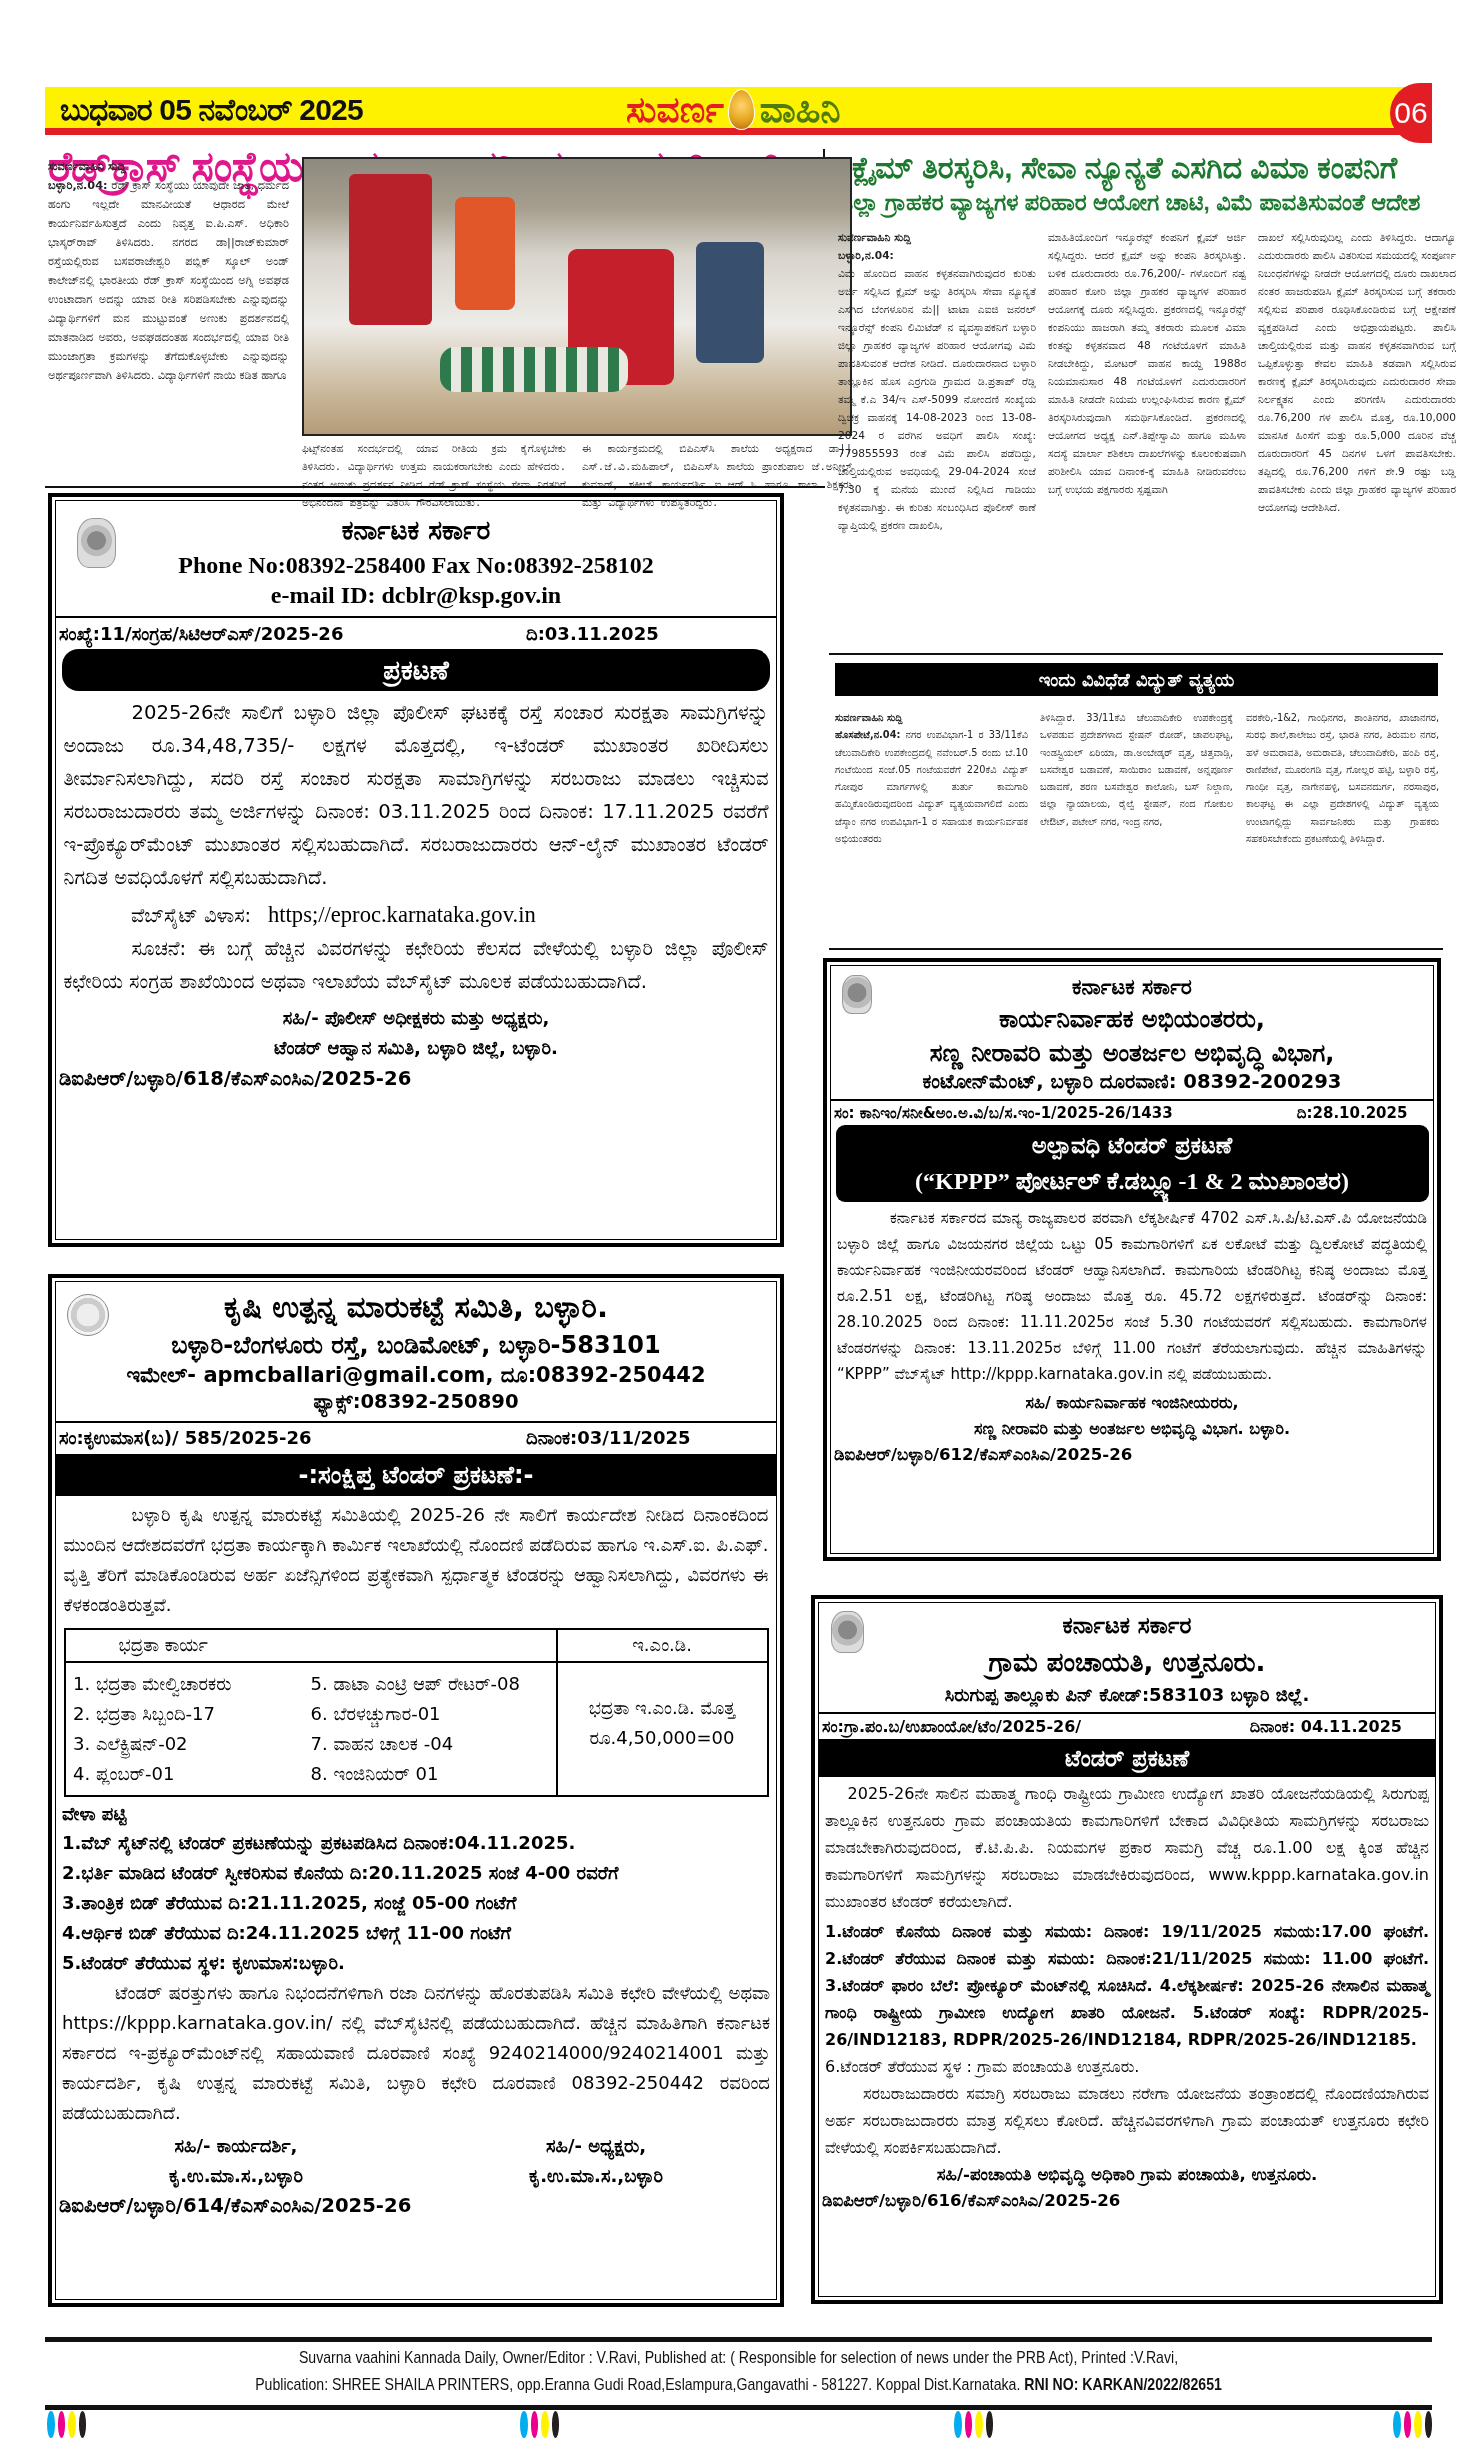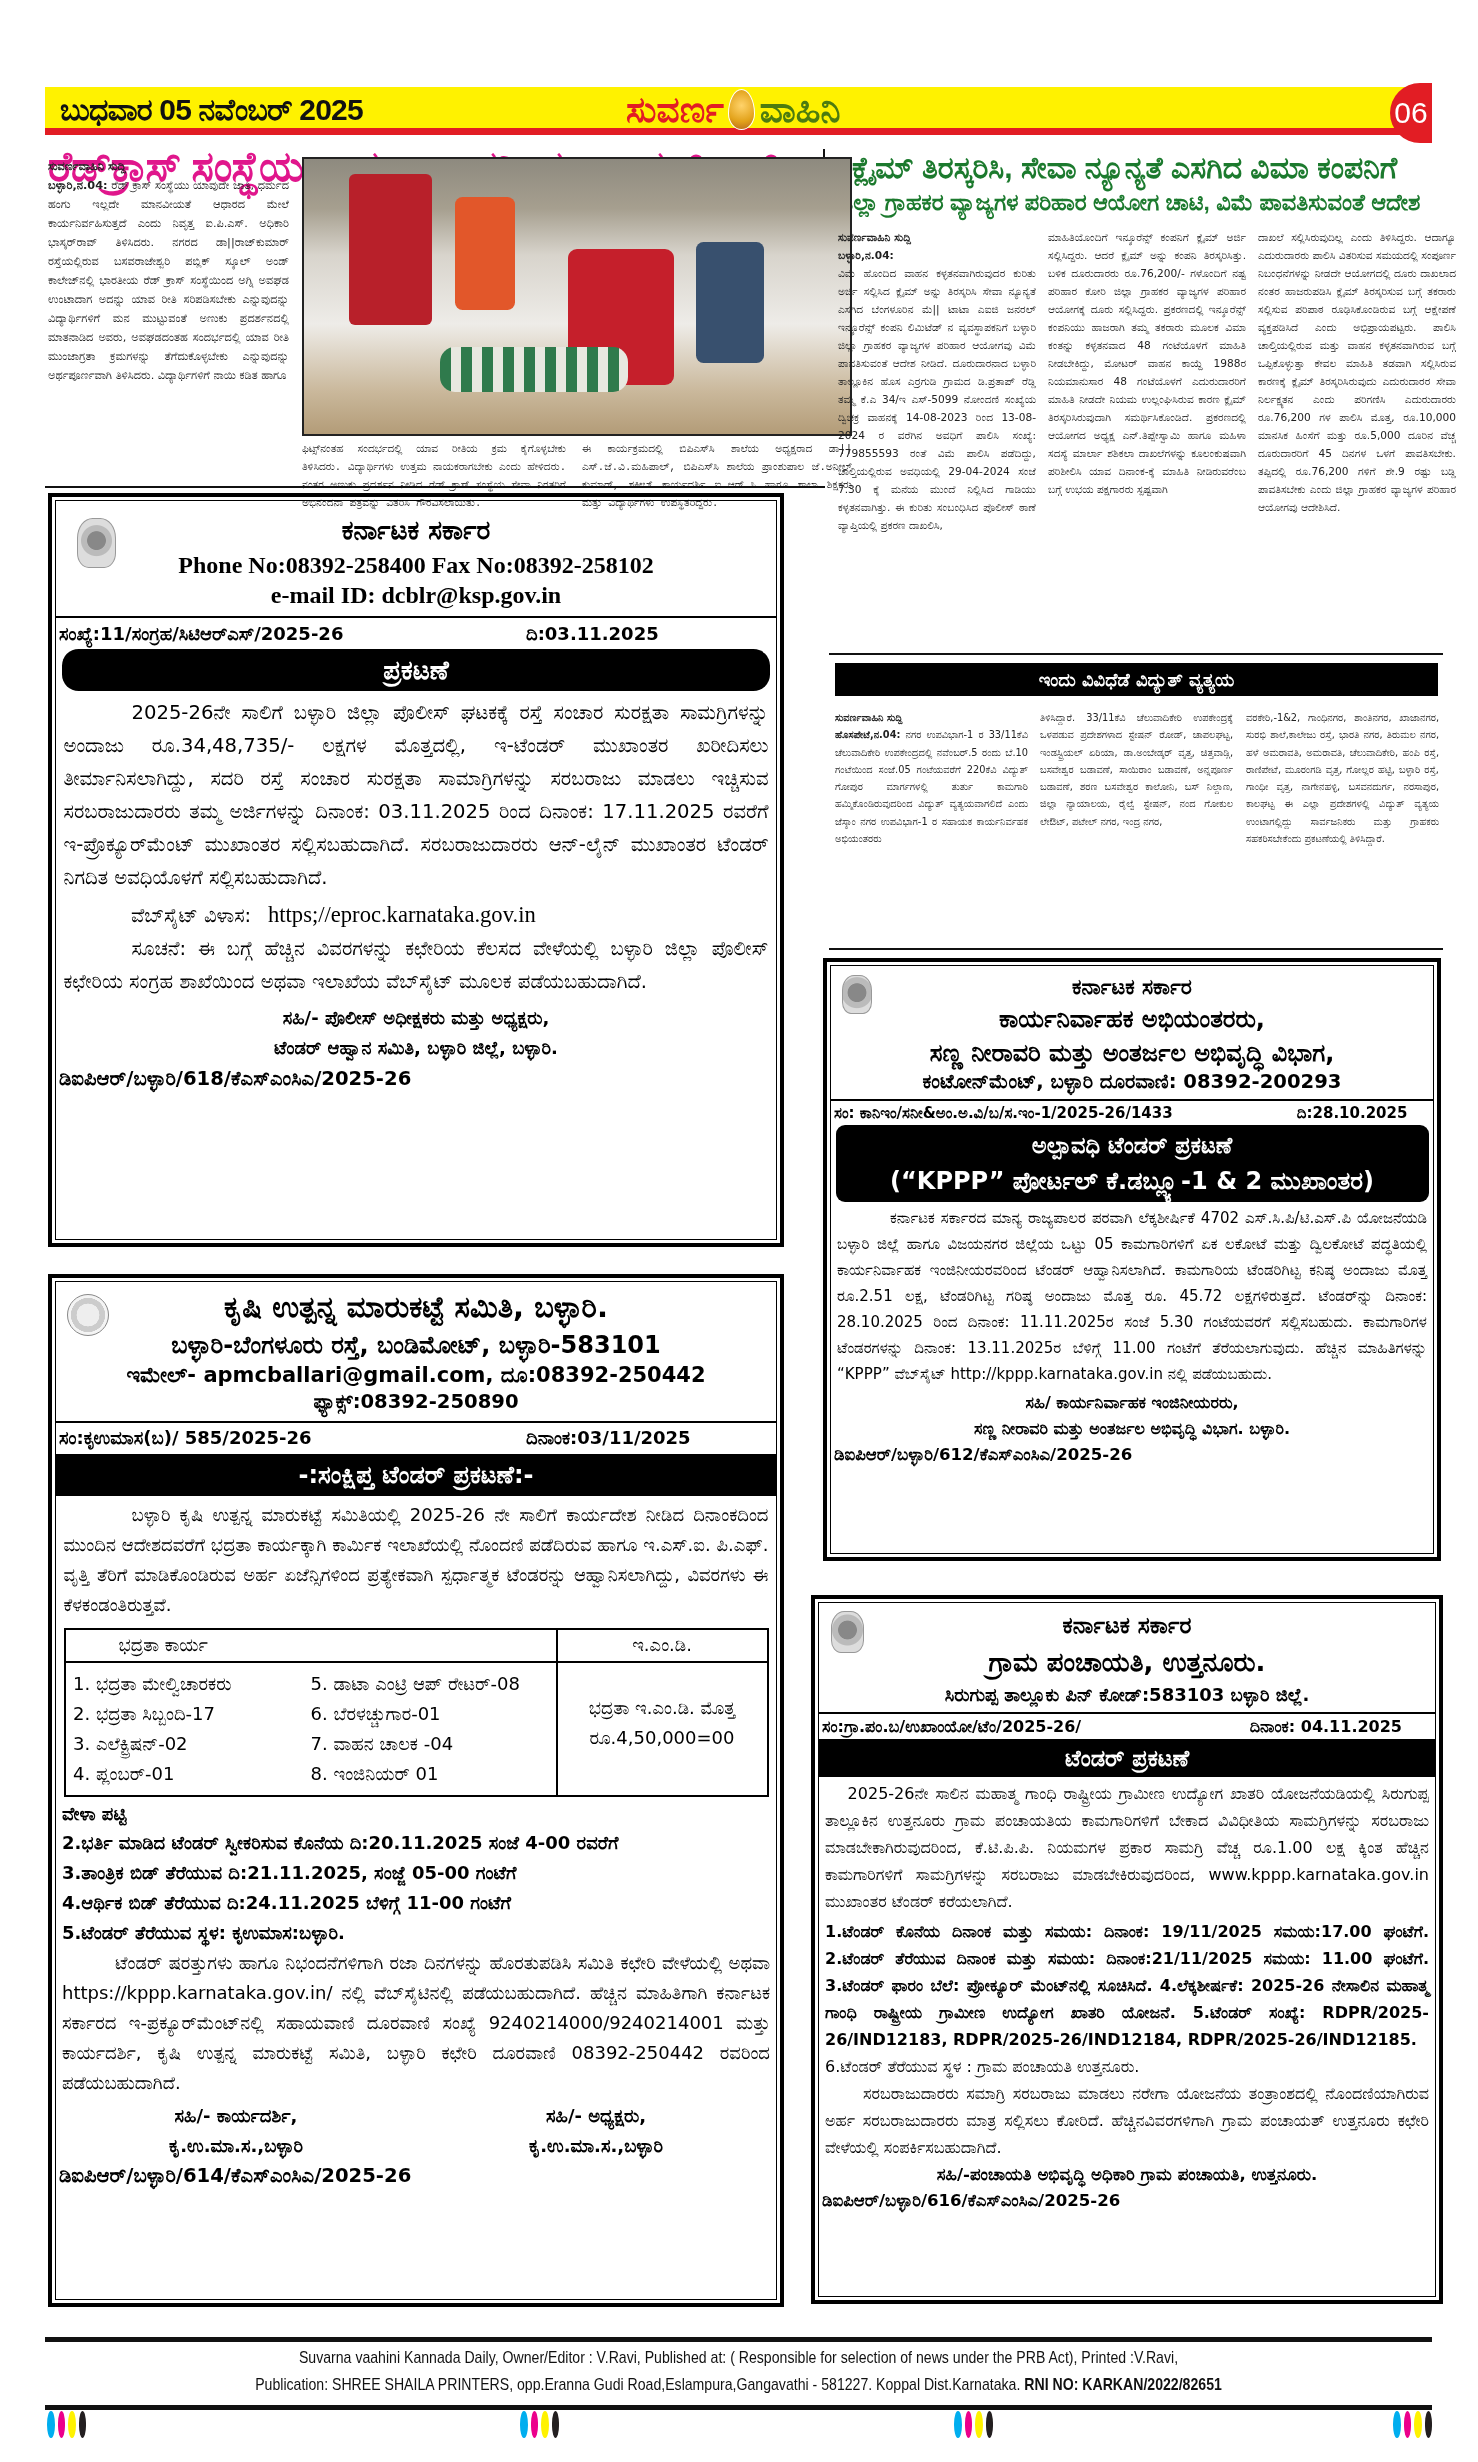--- a/index.html
+++ b/index.html
@@ -157,20 +157,21 @@
           <td style="text-align:center;padding:30px 6px;line-height:30px;">
             <div>ಭದ್ರತಾ ಇ.ಎಂ.ಡಿ. ಮೊತ್ತ</div>
             <div>ರೂ.4,50,000=00</div>
           </td>
         </tr>
       </tbody>
         </table>
     </div>
     <div class="ref" style="padding:3px 6px;">ವೇಳಾ ಪಟ್ಟಿ</div>
     <div style="padding:0 6px;font-family:'DejaVu Sans',sans-serif;font-size:18px;line-height:30px;font-weight:bold;">
+      <div>1.ವೆಬ್ ಸೈಟ್‌ನಲ್ಲಿ ಟೆಂಡರ್ ಪ್ರಕಟಣೆಯನ್ನು ಪ್ರಕಟಪಡಿಸಿದ ದಿನಾಂಕ:04.11.2025.</div>
       <div>2.ಭರ್ತಿ ಮಾಡಿದ ಟೆಂಡರ್ ಸ್ವೀಕರಿಸುವ ಕೊನೆಯ ದಿ:20.11.2025 ಸಂಜೆ 4-00 ರವರೆಗೆ</div>
       <div>3.ತಾಂತ್ರಿಕ ಬಿಡ್ ತೆರೆಯುವ ದಿ:21.11.2025, ಸಂಜ್ಜೆ 05-00 ಗಂಟೆಗೆ</div>
       <div>4.ಆರ್ಥಿಕ ಬಿಡ್ ತೆರೆಯುವ ದಿ:24.11.2025 ಬೆಳಿಗ್ಗೆ 11-00 ಗಂಟೆಗೆ</div>
       <div>5.ಟೆಂಡರ್ ತೆರೆಯುವ ಸ್ಥಳ: ಕೃಉಮಾಸ:ಬಳ್ಳಾರಿ.</div>
     </div>
     <div class="ad-body" style="padding:0 6px;text-indent:53px;font-size:18px;line-height:30px;">ಟೆಂಡರ್ ಷರತ್ತುಗಳು ಹಾಗೂ ನಿಭಂದನೆಗಳಿಗಾಗಿ ರಜಾ ದಿನಗಳನ್ನು ಹೊರತುಪಡಿಸಿ ಸಮಿತಿ ಕಛೇರಿ ವೇಳೆಯಲ್ಲಿ ಅಥವಾ https://kppp.karnataka.gov.in/ ನಲ್ಲಿ ವೆಬ್‌ಸೈಟಿನಲ್ಲಿ ಪಡೆಯಬಹುದಾಗಿದೆ. ಹೆಚ್ಚಿನ ಮಾಹಿತಿಗಾಗಿ ಕರ್ನಾಟಕ ಸರ್ಕಾರದ ಇ-ಪ್ರಕ್ಯೂರ್‌ಮೆಂಟ್‌ನಲ್ಲಿ ಸಹಾಯವಾಣಿ ದೂರವಾಣಿ ಸಂಖ್ಯೆ 9240214000/9240214001 ಮತ್ತು ಕಾರ್ಯದರ್ಶಿ, ಕೃಷಿ ಉತ್ಪನ್ನ ಮಾರುಕಟ್ಟೆ ಸಮಿತಿ, ಬಳ್ಳಾರಿ ಕಛೇರಿ ದೂರವಾಣಿ 08392-250442 ರವರಿಂದ ಪಡೆಯಬಹುದಾಗಿದೆ.</div>
     <div style="display:flex;justify-content:space-around;margin-top:3px;">
       <div class="sign">
         <div>ಸಹಿ/- ಕಾರ್ಯದರ್ಶಿ,</div>
         <div>ಕೃ.ಉ.ಮಾ.ಸ.,ಬಳ್ಳಾರಿ</div>
@@ -190,21 +191,21 @@
     <div class="ad-title" style="font-size:21px;padding-top:9px;">ಕರ್ನಾಟಕ ಸರ್ಕಾರ</div>
     <div class="ad-title" style="font-size:24px;margin-top:6px;">ಕಾರ್ಯನಿರ್ವಾಹಕ ಅಭಿಯಂತರರು,</div>
     <div class="ad-title" style="font-size:24px;margin-top:6px;">ಸಣ್ಣ ನೀರಾವರಿ ಮತ್ತು ಅಂತರ್ಜಲ ಅಭಿವೃದ್ಧಿ ವಿಭಾಗ,</div>
     <div class="ad-title" style="font-size:19.6px;margin-top:3px;">ಕಂಟೋನ್‌ಮೆಂಟ್, ಬಳ್ಳಾರಿ ದೂರವಾಣಿ: 08392-200293</div>
     <div style="border-top:2.3px solid #000;margin-top:6px;padding:3px;display:flex;justify-content:space-between;">
       <span class="ref" style="font-size:15px;">ಸಂ: ಕಾನಿಇಂ/ಸನೀ&amp;ಅಂ.ಅ.ವಿ/ಬ/ಸ.ಇಂ-1/2025-26/1433</span>
       <span class="ref" style="font-size:15px;padding-right:22.6px;">ದಿ:28.10.2025</span>
     </div>
     <div class="blackbar" style="margin:0 4.5px;border-radius:9px;padding:3px 0;">
       <div style="font-size:22.6px;line-height:35px;">ಅಲ್ಪಾವಧಿ ಟೆಂಡರ್ ಪ್ರಕಟಣೆ</div>
-      <div style="font-size:24px;line-height:36px;">(“KPPP” ಪೋರ್ಟಲ್ ಕೆ.ಡಬ್ಲ್ಯೂ-1 &amp; 2 ಮುಖಾಂತರ)</div>
+      <div style="font-size:24px;line-height:36px;font-family:Liberation Serif, serif;">(“KPPP” ಪೋರ್ಟಲ್ ಕೆ.ಡಬ್ಲ್ಯೂ-1 &amp; 2 ಮುಖಾಂತರ)</div>
     </div>
     <div class="ad-body" style="padding:3px 6px;text-indent:53px;font-size:15px;line-height:26px;">ಕರ್ನಾಟಕ ಸರ್ಕಾರದ ಮಾನ್ಯ ರಾಜ್ಯಪಾಲರ ಪರವಾಗಿ ಲೆಕ್ಕಶೀರ್ಷಿಕೆ 4702 ಎಸ್.ಸಿ.ಪಿ/ಟಿ.ಎಸ್.ಪಿ ಯೋಜನೆಯಡಿ ಬಳ್ಳಾರಿ ಜಿಲ್ಲೆ ಹಾಗೂ ವಿಜಯನಗರ ಜಿಲ್ಲೆಯ ಒಟ್ಟು 05 ಕಾಮಗಾರಿಗಳಿಗೆ ಏಕ ಲಕೋಟೆ ಮತ್ತು ದ್ವಿಲಕೋಟೆ ಪದ್ಧತಿಯಲ್ಲಿ ಕಾರ್ಯನಿರ್ವಾಹಕ ಇಂಜಿನೀಯರವರಿಂದ ಟೆಂಡರ್ ಆಹ್ವಾನಿಸಲಾಗಿದೆ. ಕಾಮಗಾರಿಯ ಟೆಂಡರಿಗಿಟ್ಟ ಕನಿಷ್ಠ ಅಂದಾಜು ಮೊತ್ತ ರೂ.2.51 ಲಕ್ಷ, ಟೆಂಡರಿಗಿಟ್ಟ ಗರಿಷ್ಠ ಅಂದಾಜು ಮೊತ್ತ ರೂ. 45.72 ಲಕ್ಷಗಳಿರುತ್ತದೆ. ಟೆಂಡರ್‌ನ್ನು ದಿನಾಂಕ: 28.10.2025 ರಿಂದ ದಿನಾಂಕ: 11.11.2025ರ ಸಂಜೆ 5.30 ಗಂಟೆಯವರಗೆ ಸಲ್ಲಿಸಬಹುದು. ಕಾಮಗಾರಿಗಳ ಟೆಂಡರಗಳನ್ನು ದಿನಾಂಕ: 13.11.2025ರ ಬೆಳಿಗ್ಗೆ 11.00 ಗಂಟೆಗೆ ತೆರೆಯಲಾಗುವುದು. ಹೆಚ್ಚಿನ ಮಾಹಿತಿಗಳನ್ನು “KPPP” ವೆಬ್‌ಸೈಟ್ http://kppp.karnataka.gov.in ನಲ್ಲಿ ಪಡೆಯಬಹುದು.</div>
     <div class="sign" style="font-size:16px;line-height:26px;">ಸಹಿ/ ಕಾರ್ಯನಿರ್ವಾಹಕ ಇಂಜಿನೀಯರರು,</div>
     <div class="sign" style="font-size:16px;line-height:26px;">ಸಣ್ಣ ನೀರಾವರಿ ಮತ್ತು ಅಂತರ್ಜಲ ಅಭಿವೃದ್ಧಿ ವಿಭಾಗ. ಬಳ್ಳಾರಿ.</div>
     <div class="ref" style="padding:3px;font-size:16.6px;">ಡಿಐಪಿಆರ್/ಬಳ್ಳಾರಿ/612/ಕೆಎಸ್‌ಎಂಸಿಎ/2025-26</div>
   </div>
 </div>
 
 <div class="abs ad" style="left:811px;top:1595px;width:632px;height:709px;">
   <div class="ad-inner">

